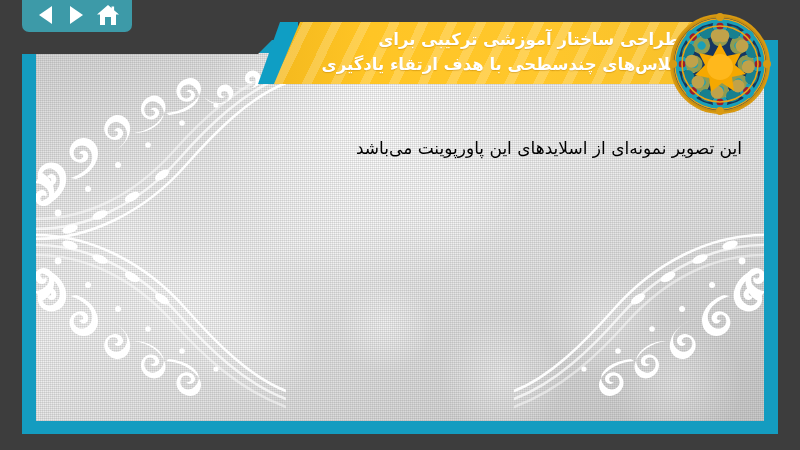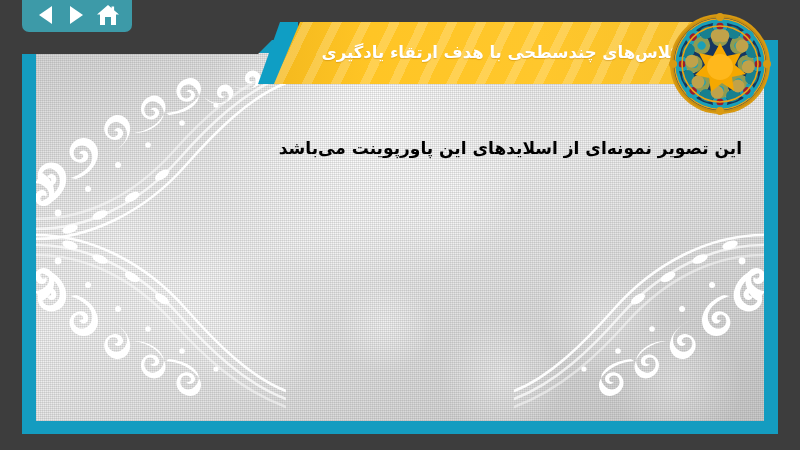--- a/index.html
+++ b/index.html
@@ -97,21 +97,21 @@
 
   
   #medallion{ position:absolute; left:668px; top:12px; width:104px; height:104px; z-index:35; }
 
   
   #bodytext{
     position:absolute; left:60px; top:96px; width:660px;
     direction:rtl; text-align:right; z-index:20;
   }
   #bodytext .bline{
-    color:#000; font-size:17px; font-weight:bold; line-height:1.42;
+    color:#000; font-size:17px; font-weight:normal; line-height:1.42;
     margin-bottom:12px; white-space:nowrap;
   }
 </style>
 </head>
 <body>
 
 <div id="navbar">
   <div class="navbtn">
     <span class="tri-l"></span>
   </div>
@@ -218,20 +218,21 @@
     </svg>
   </div>
 
   <div id="bodytext">
     <div class="bline">این تصویر نمونه‌ای از اسلایدهای این پاورپوینت می‌باشد</div>
   </div>
 </div>
 
 <div id="banner-wedge"></div>
 <div id="banner">
+  <div class="tline">طراحی ساختار آموزشی ترکیبی برای</div>
   <div class="tline">کلاس‌های چندسطحی با هدف ارتقاء یادگیری</div>
 </div>
 
 <div id="medallion">
   <svg width="104" height="104" viewBox="0 0 104 104">
     <defs>
       <clipPath id="mclip">
           <circle cx="52" cy="52" r="46"></circle>
         </clipPath>
     </defs>

